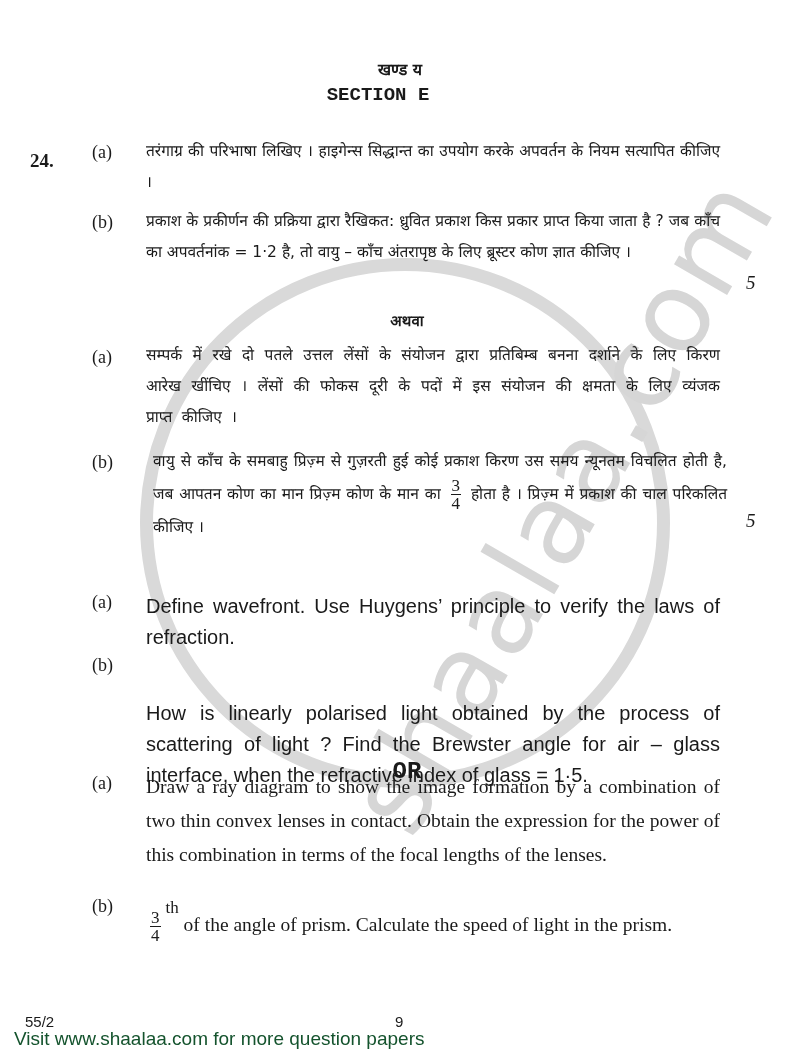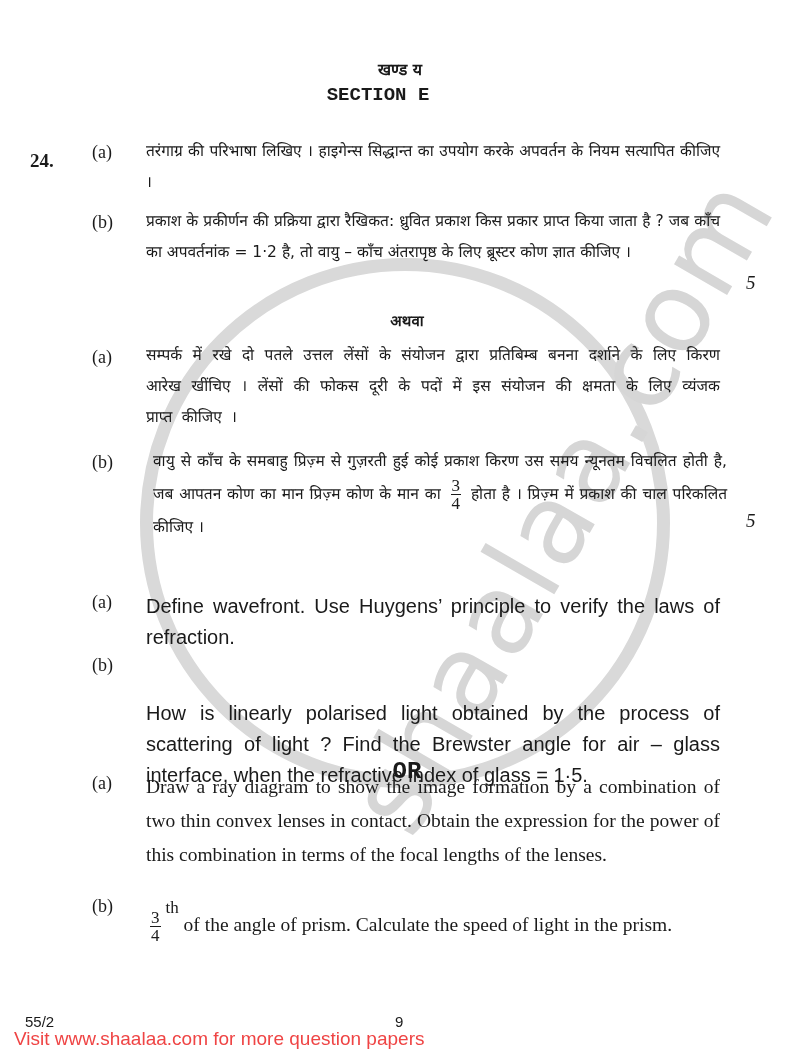--- a/index.html
+++ b/index.html
@@ -27,21 +27,21 @@
     .en { font-family: Liberation Sans, sans-serif; font-size: 20px; line-height: 31px; }
     .en2 { font-family: "Liberation Serif", serif; font-size: 19.5px; line-height: 30px; }
     .marks { left: 746px; font-style: italic; font-size: 19px; font-family: "Liberation Serif", serif; }
     .or-head { left: 0; width: 800px; text-align: center; font-weight: bold; padding-left: 7px; }
     .frac { display: inline-block; vertical-align: middle; text-align: center; font-family: "Liberation Serif", serif; font-size: 17px; line-height: 17px; margin: 0 4px; }
     .frac span { display: block; }
     .frac .num { border-bottom: 1px solid #1a1a1a; padding: 0 1px; }
     sup.th { font-size: 17px; vertical-align: 18px; margin-left: 1px; }
     .footer-code { left: 25px; top: 1013px; font-family: "Liberation Sans", sans-serif; font-size: 15px; }
     .footer-page { left: 395px; top: 1013px; font-family: "Liberation Sans", sans-serif; font-size: 15px; }
-    .footer-visit { left: 14px; top: 1028px; font-family: "Liberation Sans", sans-serif; font-size: 19px; color: #ef4444; }
+    .footer-visit { left: 14px; top: 1028px; font-family: "Liberation Sans", sans-serif; font-size: 19px; color: #14532d; }
   </style>
 </head>
 <body>
 
 <div class="watermark-circle"></div>
 <div class="watermark-text">shaalaa.com</div>
 
 <div class="content">
   <div class="abs hindi-head">खण्ड य</div>
   <div class="abs section-head">SECTION E</div>

